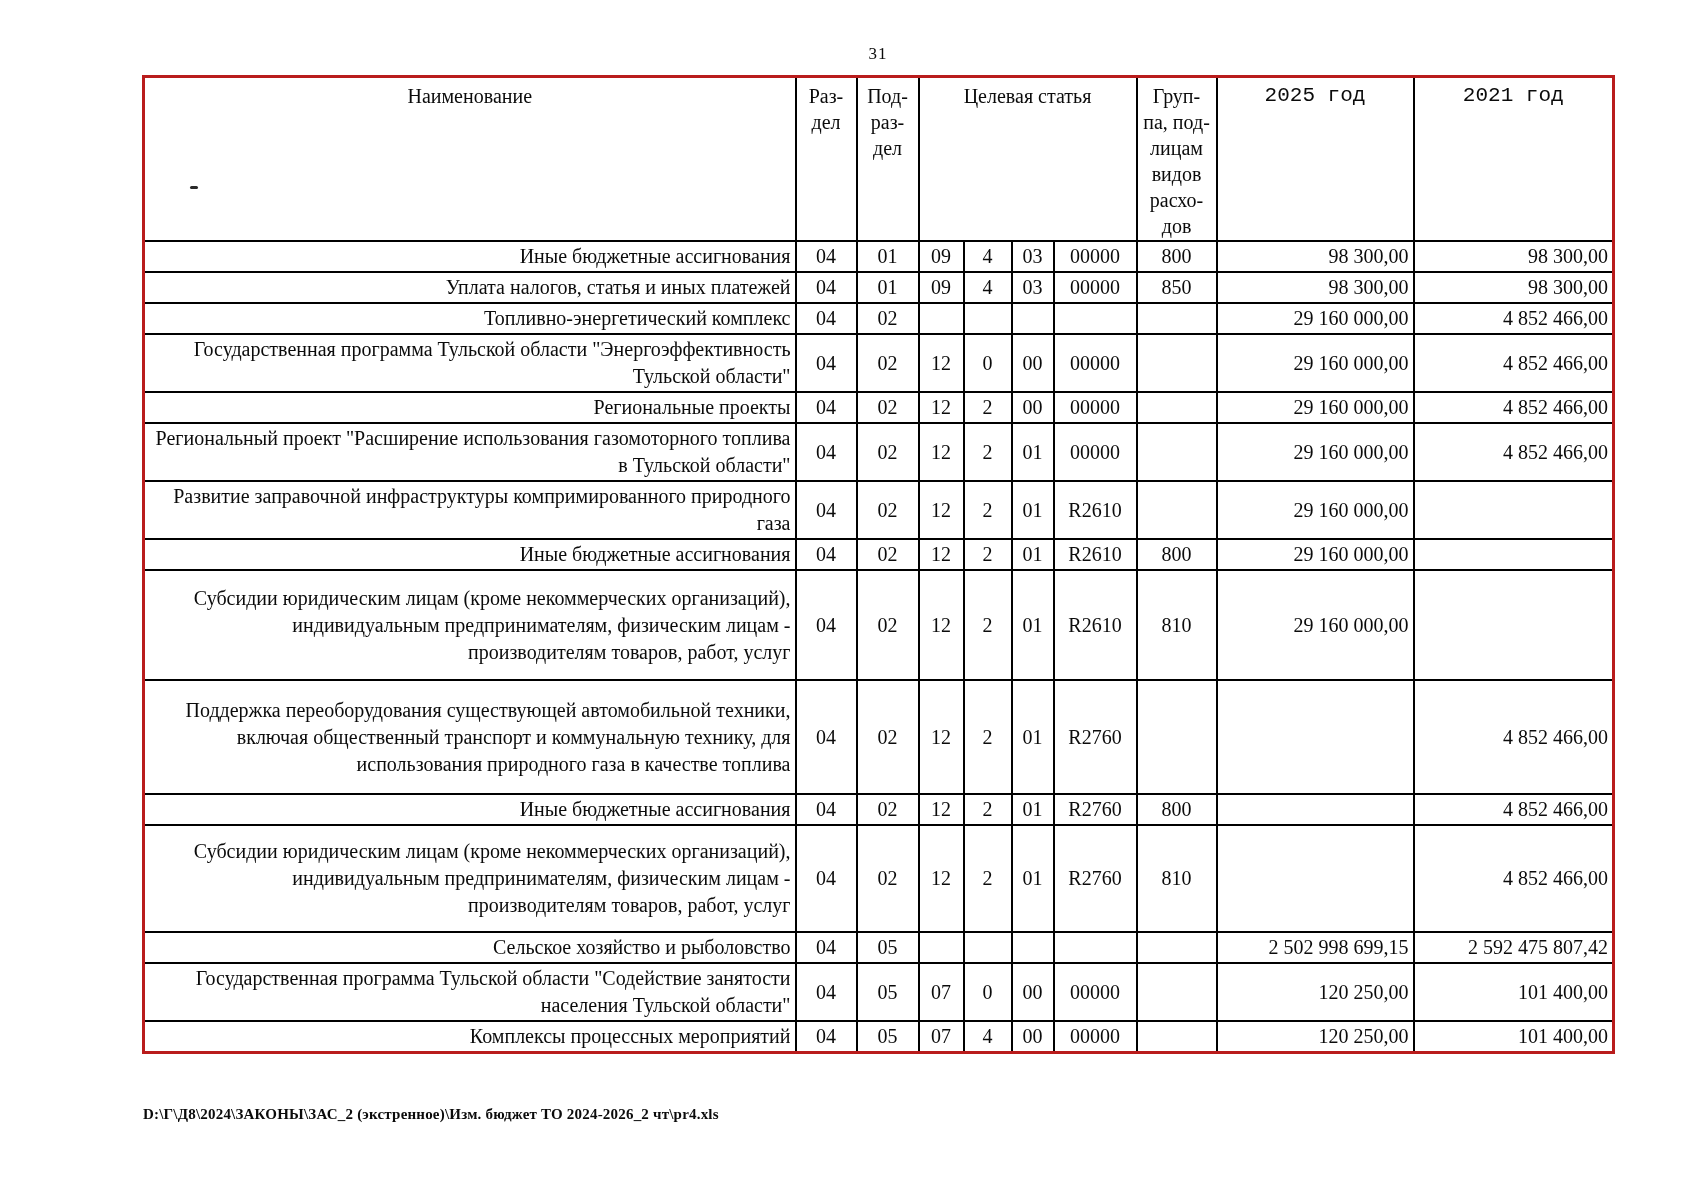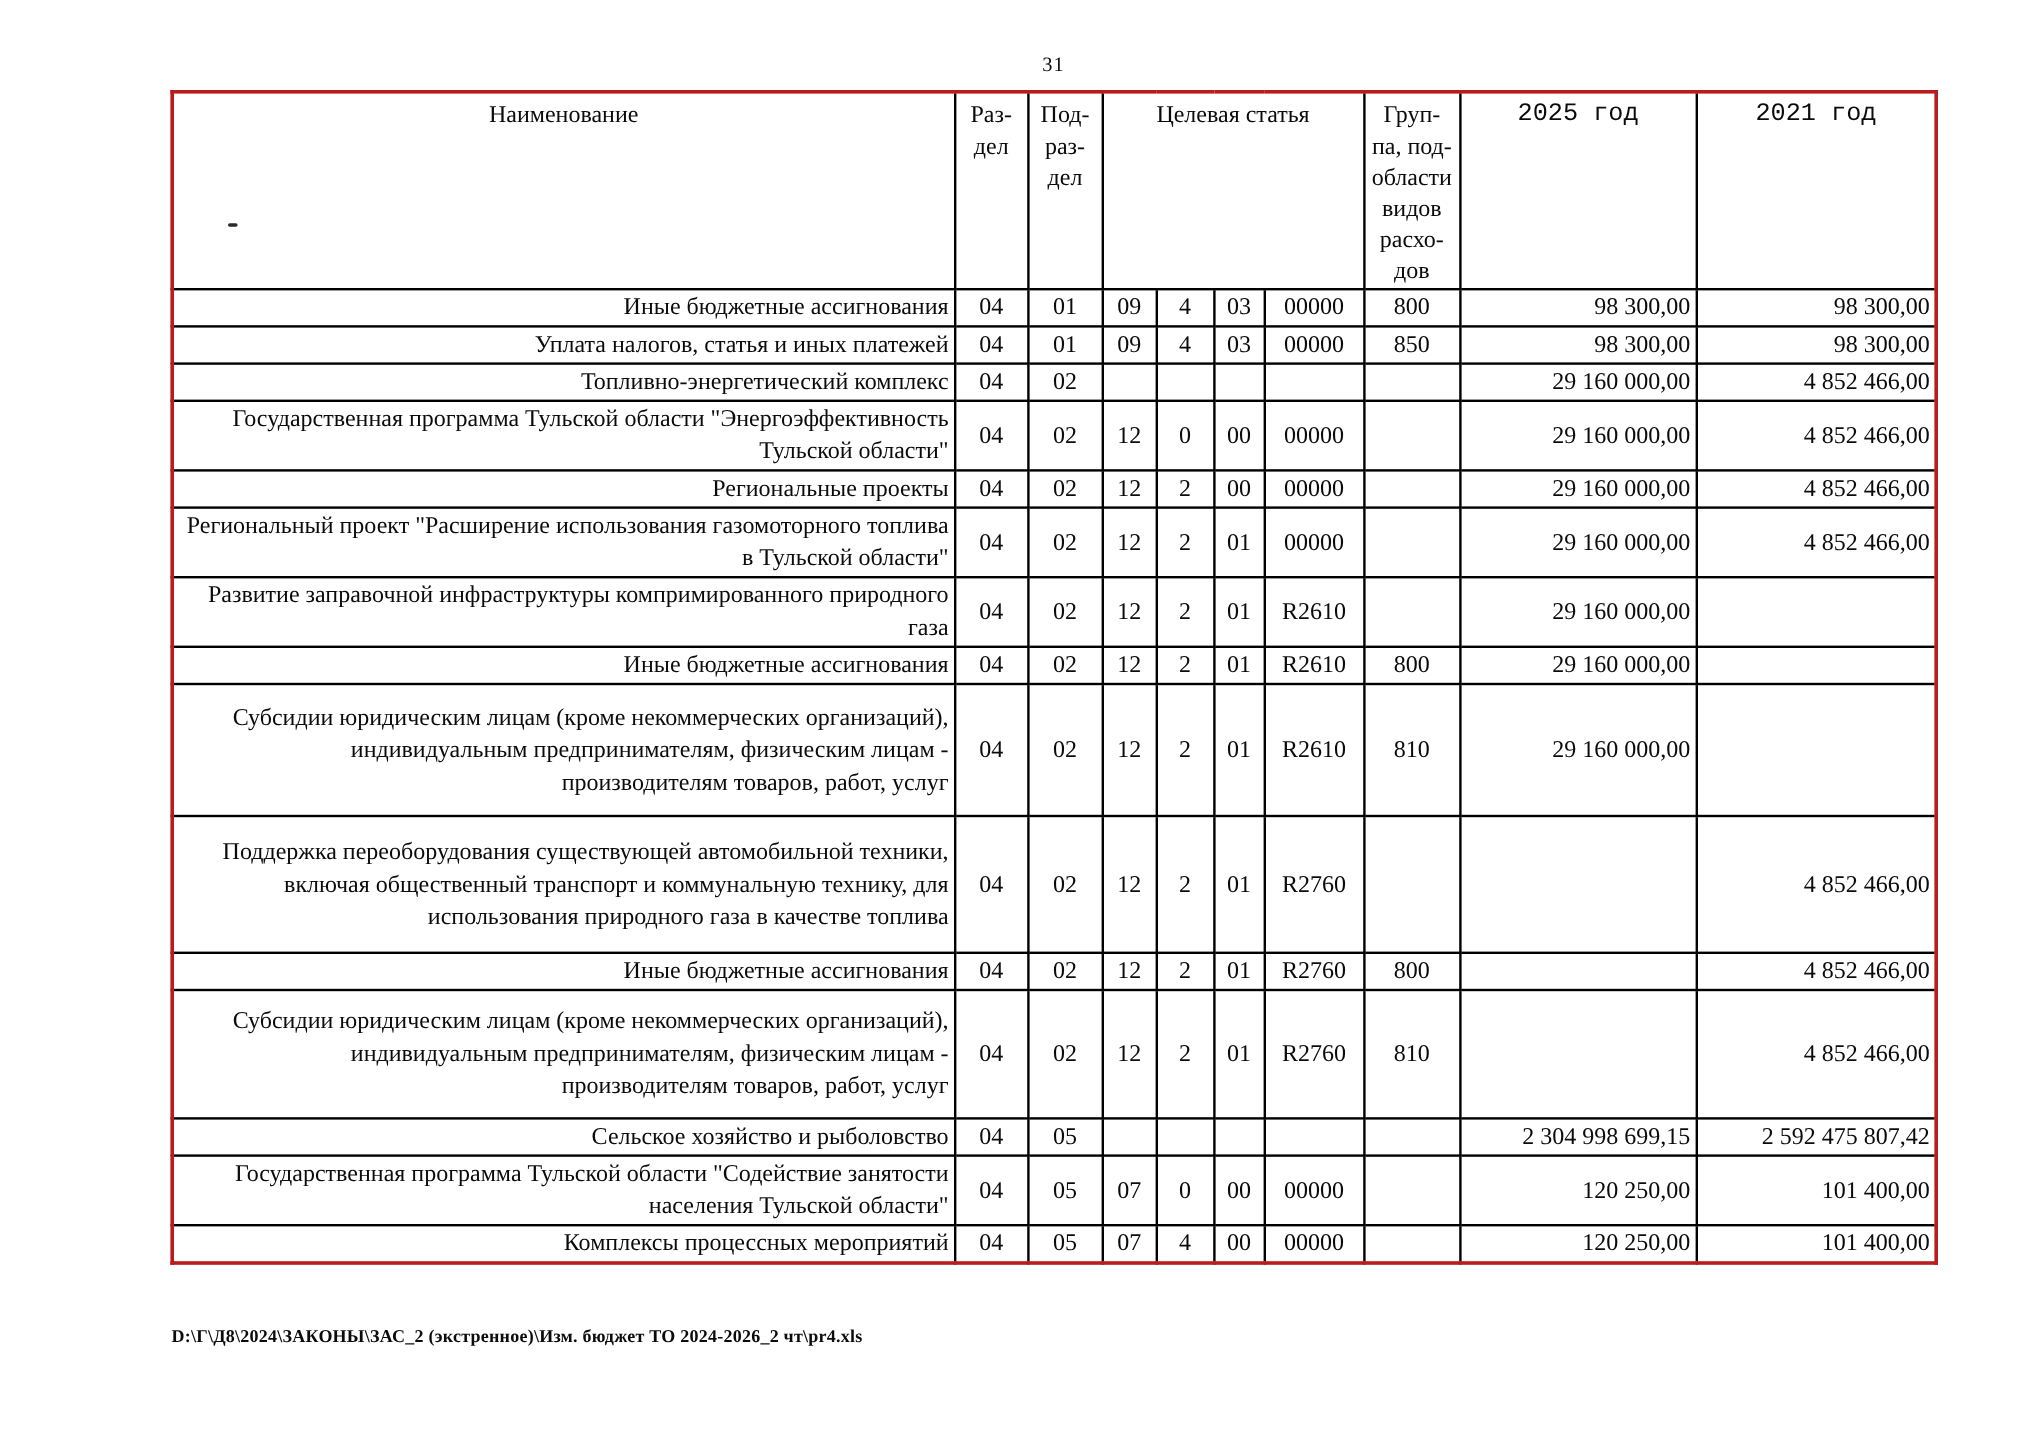--- a/index.html
+++ b/index.html
@@ -101,21 +101,21 @@
       <tr>
         <th>Наименование</th>
         <th>Раз-
 дел</th>
         <th>Под-
 раз-
 дел</th>
         <th colspan="4">Целевая статья</th>
         <th>Груп-
 па, под-
-области
+лицам
 видов
 расхо-
 дов</th>
         <th class="h-year">2025 год</th>
         <th class="h-year">2021 год</th>
       </tr>
     </thead>
     <tbody>
         <tr style="height: 28px;">
       <td class="c-name">Иные бюджетные ассигнования</td>
@@ -263,21 +263,21 @@
     </tr>
         <tr style="height: 27px;">
       <td class="c-name">Сельское хозяйство и рыболовство</td>
       <td class="c-num">04</td>
       <td class="c-num">05</td>
       <td class="c-num"></td>
       <td class="c-num"></td>
       <td class="c-num"></td>
       <td class="c-num"></td>
       <td class="c-num"></td>
-      <td class="c-money">2 304 998 699,15</td>
+      <td class="c-money">2 502 998 699,15</td>
       <td class="c-money">2 592 475 807,42</td>
     </tr>
         <tr style="height: 54px;">
       <td class="c-name">Государственная программа Тульской области "Содействие занятости населения Тульской области"</td>
       <td class="c-num">04</td>
       <td class="c-num">05</td>
       <td class="c-num">07</td>
       <td class="c-num">0</td>
       <td class="c-num">00</td>
       <td class="c-num">00000</td>

